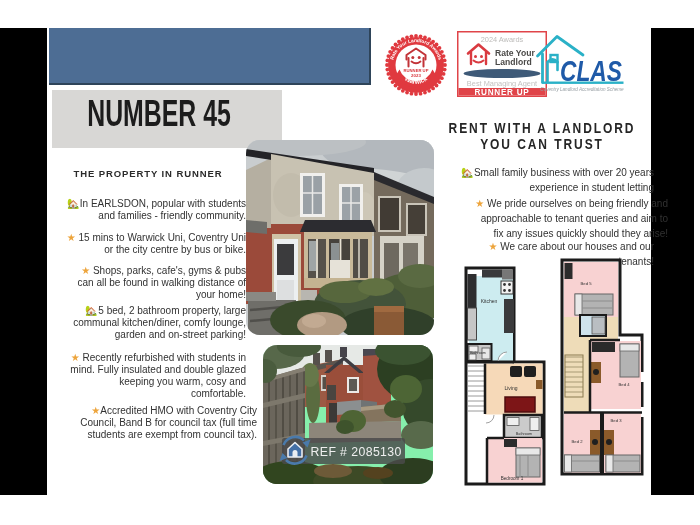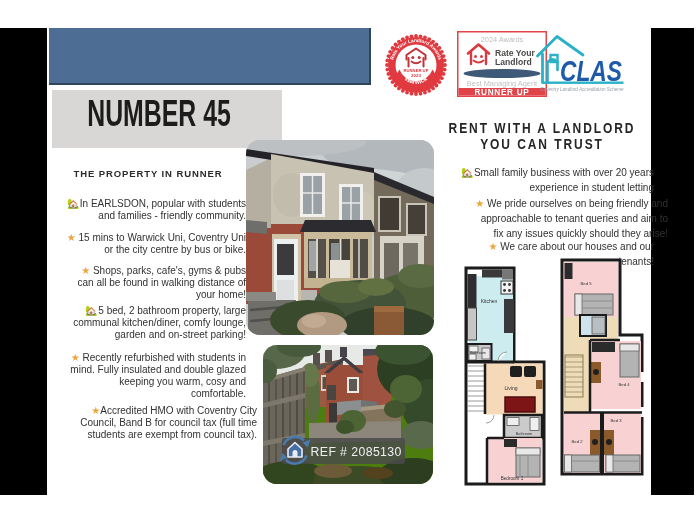--- a/index.html
+++ b/index.html
@@ -139,21 +139,21 @@
   <ellipse cx="130" cy="147" rx="18" ry="9" fill="#617142"></ellipse>
 
   <rect x="128" y="166" width="30" height="29" fill="#8a5a36"></rect>
   <rect x="128" y="166" width="30" height="6" fill="#a06a40"></rect>
 
   <ellipse cx="76" cy="185" rx="25" ry="13" fill="#b29a82"></ellipse>
   <ellipse cx="68" cy="181" rx="12" ry="7" fill="#c2aa92"></ellipse>
 </svg>
 </div>
 
-<div id="photo2" class="abs" style="left:263px;top:345px;width:170px;height:139px;border-radius:14px;background:#4d7c0f;overflow:hidden;">
+<div id="photo2" class="abs" style="left:263px;top:345px;width:170px;height:139px;border-radius:14px;background:#86efac;overflow:hidden;">
 <svg width="170" height="139" viewBox="0 0 170 139" xmlns="http://www.w3.org/2000/svg">
 
   <rect x="0" y="0" width="170" height="45" fill="#e6e9e6"></rect>
 
   <polygon points="40,22 80,14 80,62 40,62" fill="#9c5a44"></polygon>
   <polygon points="38,24 80,14 80,19 38,29" fill="#5a544e"></polygon>
   <rect x="50" y="8" width="7" height="12" fill="#55504c"></rect>
   <rect x="62" y="5" width="7" height="12" fill="#55504c"></rect>
 
   <rect x="58" y="30" width="10" height="16" fill="#d8d5cf"></rect>

